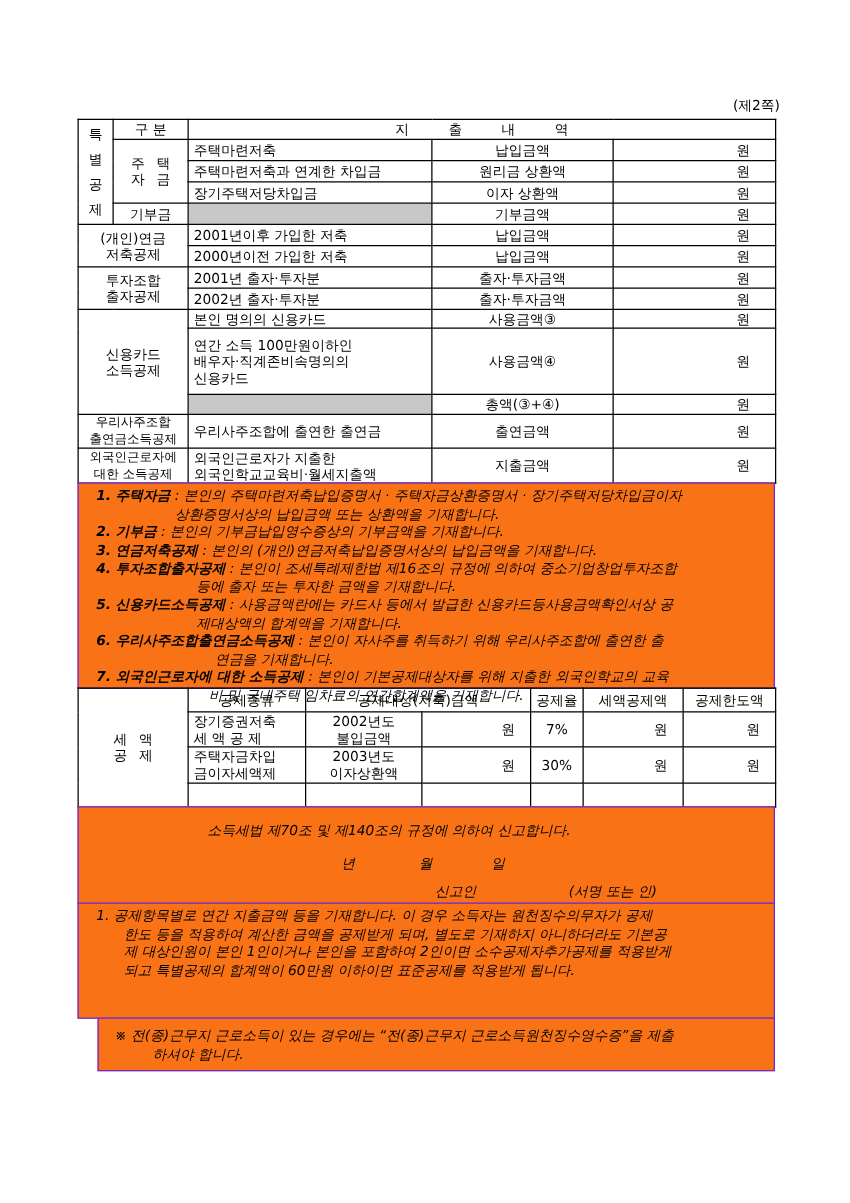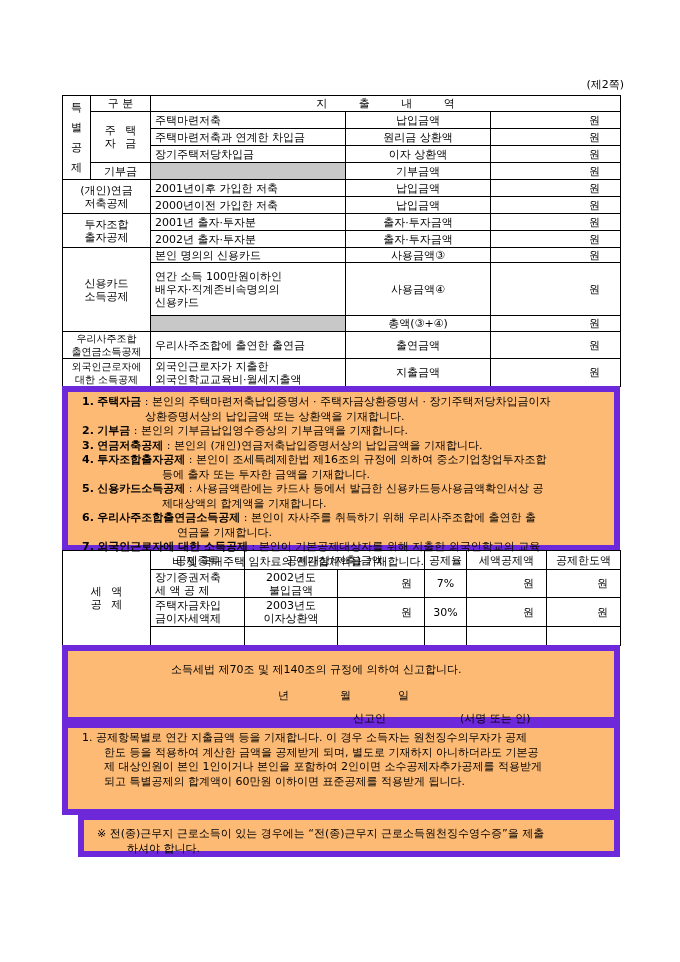--- a/index.html
+++ b/index.html
@@ -16,21 +16,21 @@
     white-space:pre-line; overflow:hidden; vertical-align:middle;
   }
   .c { text-align:center; }
   .amt { text-align:right; padding-right:20px; }
   .amt2 { text-align:right; padding-right:12px; }
   .gray { background:#c8c8c8; }
   .small { font-size:10px; }
   .vlabel { text-align:center; line-height:20px; padding:0; }
   .spread { word-spacing:28px; }
   .ws { word-spacing:6px; }
-  .box { border:6px solid #6d28d9; box-sizing:border-box; background:#fdba74; }
+  .box { border:1px solid #6d28d9; box-sizing:border-box; background:#f97316;font-style:italic; }
   .notes1 { height:165px; padding:3px 6px 0 6px; line-height:14.5px; }
   .n1 { white-space:normal; }
   .n1 b { font-weight:bold; }
   .notes2 { height:93px; padding:3px 6px 0 6px; line-height:14.5px; }
   .n2 { padding-left:30px; text-indent:-22px; white-space:normal; }
   .hang { display:inline; white-space:pre-line; }
   .decl { position:relative; height:78px; }
   .decl .stmt { position:absolute; left:103px; top:11px; }
   .decl .y { position:absolute; left:210px; top:37px; }
   .decl .m { position:absolute; left:272px; top:37px; }

